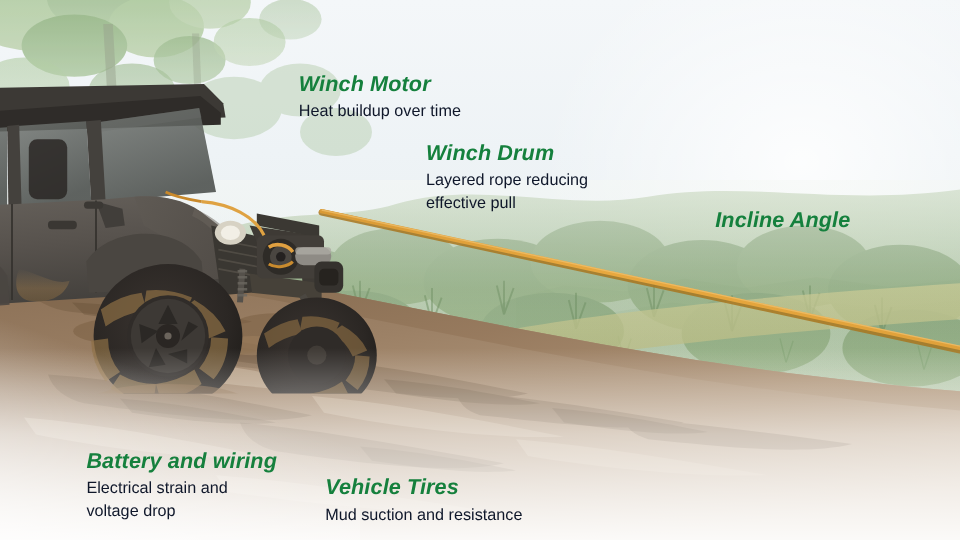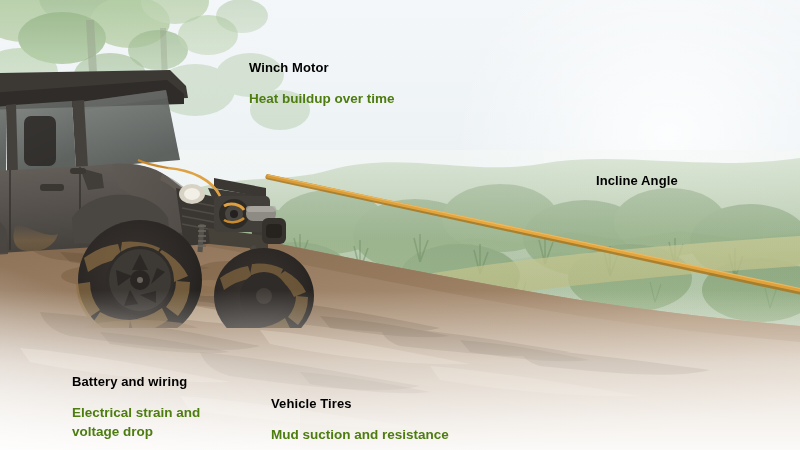--- a/index.html
+++ b/index.html
@@ -59,26 +59,26 @@
 
   
   .vehicle{position:absolute;left:-38px;top:28px;width:380px;height:300px;}
 
   
   .rope-layer{position:absolute;left:0;top:0;width:800px;height:450px;pointer-events:none;}
 
   
   .callout{position:absolute;}
   .callout .title{
-    font-size:13px;font-weight:bold;color:#000000;
-    letter-spacing:.1px;line-height:1.2;white-space:nowrap;
+    font-size:18px;font-weight:bold;color:#15803d;
+    letter-spacing:.1px;line-height:1.2;white-space:nowrap;font-style:italic;
   }
   .callout .desc{
-    font-size:13.5px;font-weight:bold;color:#4d7c0f;
-    line-height:1.42;margin-top:13px;
+    font-size:13.5px;font-weight:normal;color:#0f172a;
+    line-height:1.42;margin-top:1px;
   }
   .callout.wrap .desc{white-space:normal;max-width:160px;}
   .callout .desc.nowrap{white-space:nowrap;}
 
   #c-winch-motor{left:249px;top:60px;}
   #c-winch-drum{left:355px;top:117px;}
   #c-incline{left:596px;top:173px;}
   #c-battery{left:72px;top:374px;}
   #c-tires{left:271px;top:396px;}
 </style>
@@ -427,20 +427,24 @@
   </svg>
 
   <div class="bottom-fade"></div>
   <div class="left-fade"></div>
 
   <div class="callout" id="c-winch-motor">
     <div class="title">Winch Motor</div>
     <div class="desc nowrap">Heat buildup over time</div>
   </div>
 
+  <div class="callout wrap" id="c-winch-drum">
+    <div class="title">Winch Drum</div>
+    <div class="desc">Layered rope reducing effective pull</div>
+  </div>
 
   <div class="callout" id="c-incline">
     <div class="title">Incline Angle</div>
   </div>
 
   <div class="callout wrap" id="c-battery">
     <div class="title">Battery and wiring</div>
     <div class="desc">Electrical strain and voltage drop</div>
   </div>
 

